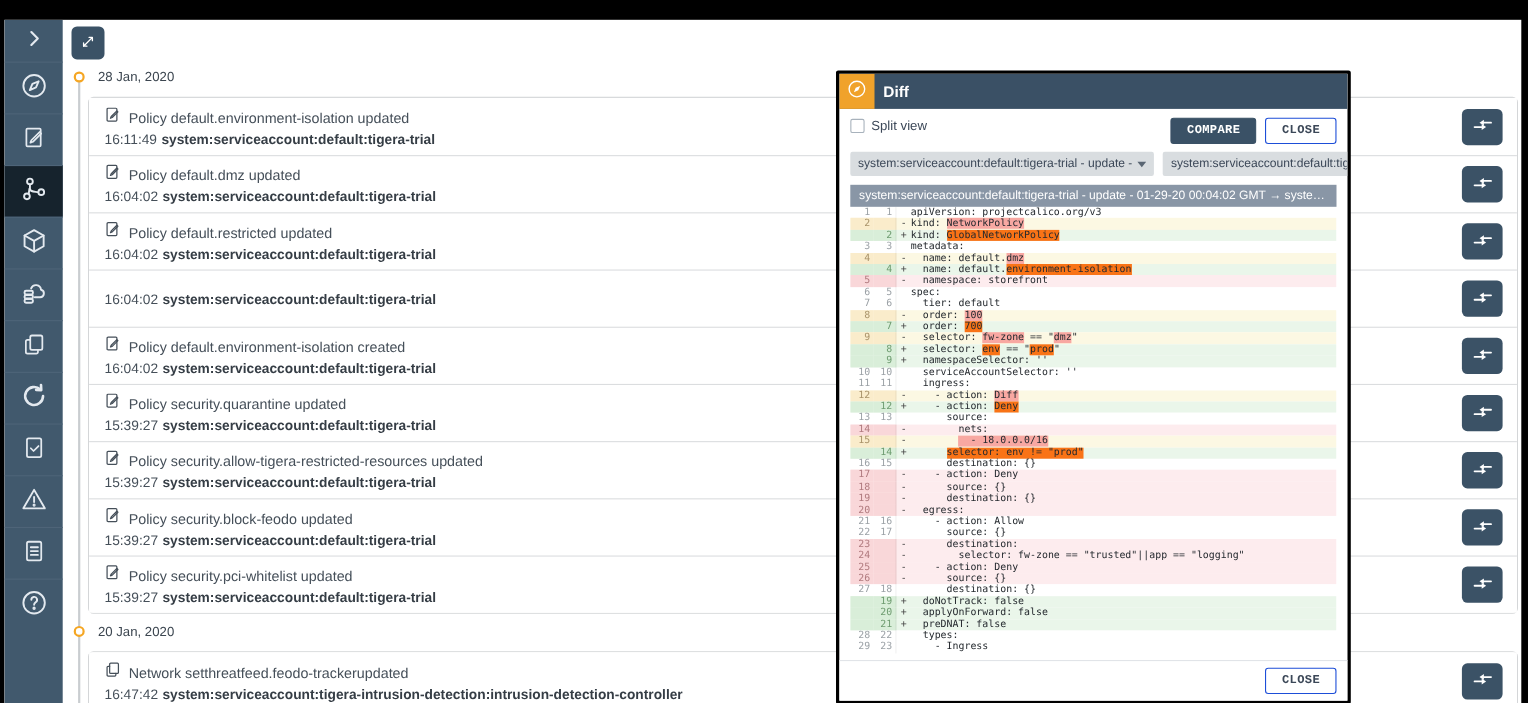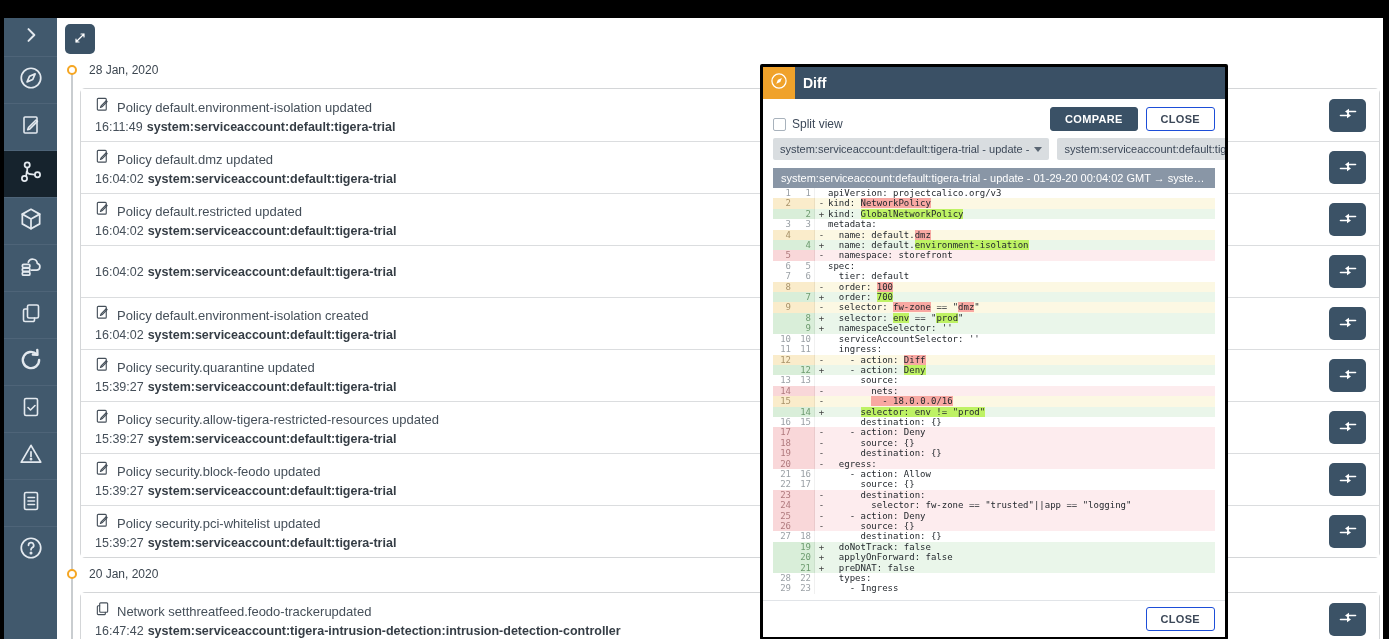--- a/index.html
+++ b/index.html
@@ -34,25 +34,25 @@
   .cmp-btn svg .ln { stroke:#fff; stroke-width:1.6; stroke-linecap:round; }
   .cmp-btn svg .hd { fill:#fff; }
 
   
   .modal { position:absolute; left:756px; top:46px; width:468px; height:576px; background:#fff; border:3px solid #000; border-radius:2px; z-index:10; display:flex; flex-direction:column; overflow:hidden; }
   .modal-header { height:32px; background:#3a5065; display:flex; align-items:center; flex:none; }
   .modal-logo { width:32px; height:32px; background:#f0a22b; display:flex; align-items:center; justify-content:center; flex:none; }
   .modal-logo svg { stroke:#fff; fill:none; stroke-width:1.5; }
   .modal-title { color:#fff; font-size:14px; margin-left:8px; }
   .modal-body { padding:8px 10px 0; flex:1; overflow:hidden; display:flex; flex-direction:column; }
-  .diff-toolbar { display:flex; align-items:flex-end; justify-content:space-between; height:24px; flex:none; }
+  .diff-toolbar { display:flex; align-items:flex-start; justify-content:space-between; height:24px; flex:none; }
   .split-view { display:flex; align-items:center; gap:6px; font-size:12px; color:#3c4858; }
   .cb { width:13px; height:13px; border:1px solid #a8b2bc; border-radius:2px; background:#fff; cursor:pointer; }
   .btn-group { display:flex; gap:8px; }
-  .btn { font-family:Liberation Sans, sans-serif; font-size:11px; font-weight:bold; padding:5px 14px; border-radius:3px; cursor:pointer; letter-spacing:.3px; }
+  .btn { font-family:Liberation Mono, monospace; font-size:11px; font-weight:bold; padding:5px 14px; border-radius:3px; cursor:pointer; letter-spacing:.3px; }
   .btn-primary { background:#3a5166; color:#fff; border:1px solid #3a5166; }
   .btn-plain { background:#fff; color:#3c4858; border:1px solid #1d4ed8; }
   .select-row { display:flex; gap:8px; margin-top:7px; flex:none; }
   .select { flex:1; background:#d9dde0; border-radius:2px; height:22px; display:flex; align-items:center; padding:0 7px; font-size:11px; color:#3c4858; cursor:pointer; }
   .select-label { flex:1; white-space:nowrap; overflow:hidden; text-overflow:ellipsis; }
   .caret { width:0; height:0; border-left:4px solid transparent; border-right:4px solid transparent; border-top:5px solid #5a6673; margin-left:5px; flex:none; }
   .diff-header { margin-top:8px; background:#8996a6; color:#fff; font-size:11px; padding:4px 8px; white-space:nowrap; overflow:hidden; text-overflow:ellipsis; flex:none; }
   .diff-code { font-family:"DejaVu Sans Mono", monospace; font-size:9px; line-height:10.4px; flex:1; overflow:hidden; }
   .dl { display:flex; }
   .dl-o, .dl-n { width:21px; text-align:right; padding-right:3px; color:#9ba1a6; flex:none; }
@@ -60,21 +60,21 @@
   .dl-m { width:13px; text-align:center; color:#444; flex:none; }
   .dl-c { white-space:pre; color:#24292e; flex:1; }
   .t-hunk .dl-c { color:#a6adb3; }
   .t-delmod { background:#fcf8e3; }
   .t-delmod .dl-o, .t-delmod .dl-n { background:#faeccb; color:#a9936a; }
   .t-del { background:#fdecee; }
   .t-del .dl-o, .t-del .dl-n { background:#f9d7d9; color:#b07a7e; }
   .t-add { background:#eaf6ea; }
   .t-add .dl-o, .t-add .dl-n { background:#d9eed9; color:#6e9c70; }
   .hl-del { background:#f8a8a2; }
-  .hl-add { background:#bef264; }
+  .hl-add { background:#f97316; }
   .modal-footer { border-top:1px solid #e1e4e8; padding:6px 10px; display:flex; justify-content:flex-end; flex:none; background:#fff; }
 </style>
 </head>
 <body>
 
 <div class="frame">
   <div class="screen">
 
     <nav class="sidebar">
       <div class="sb-item">

